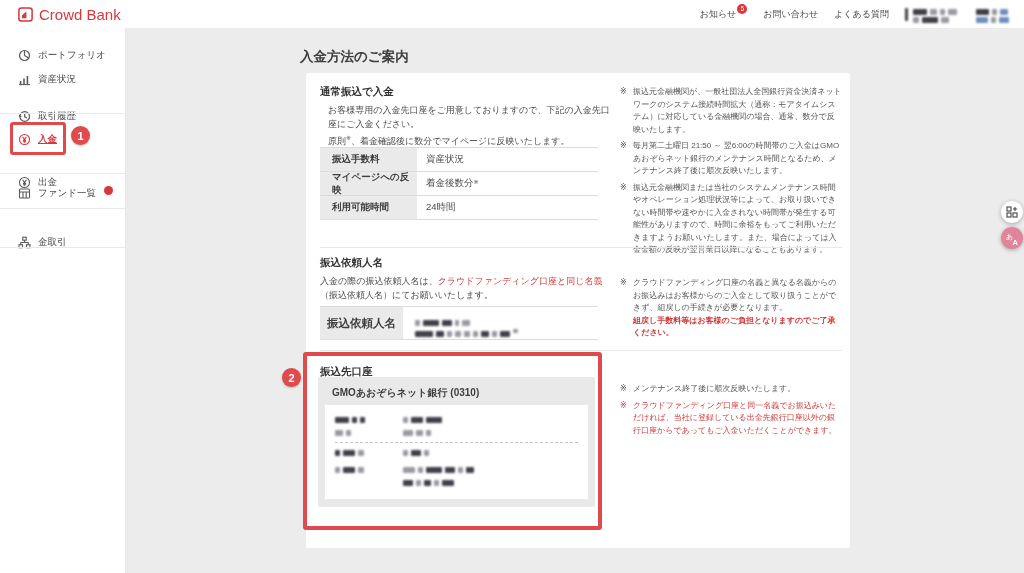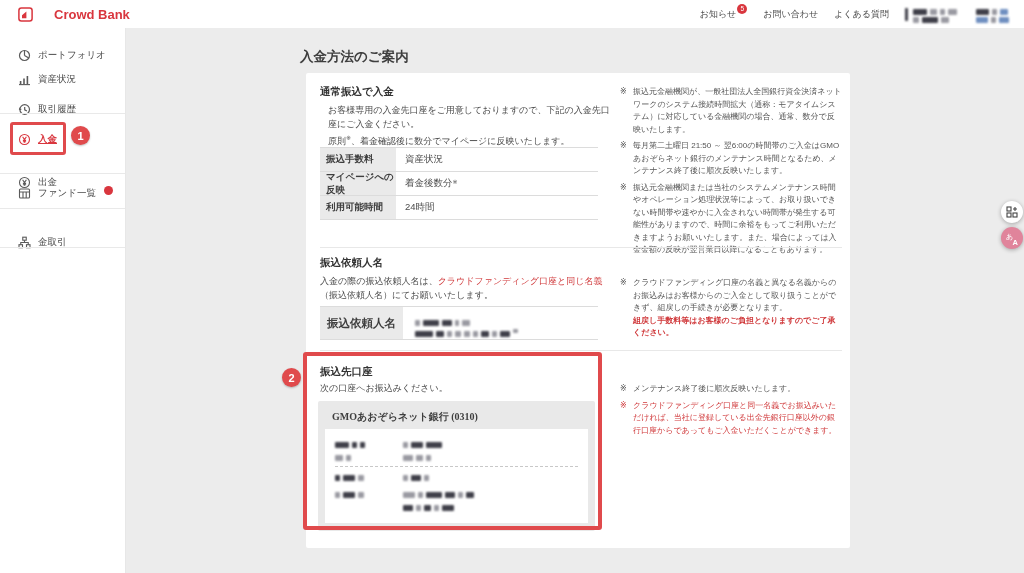--- a/index.html
+++ b/index.html
@@ -2,21 +2,21 @@
 <html><head>
 <meta charset="utf-8">
 <style>
   html,body{margin:0;padding:0;background:#ececec;}
   #app{position:relative;width:1024px;height:573px;background:#ececec;overflow:hidden;
        font-family:"Liberation Sans","DejaVu Sans",sans-serif;color:#4a4a4a;}
 
   
   .hdr{position:absolute;left:0;top:0;width:1024px;height:28px;background:#fff;
        display:flex;align-items:center;padding:0 12px 0 18px;box-sizing:border-box;z-index:5;}
-  .logo{display:flex;align-items:center;gap:21px;color:#d9363e;font-weight:bold;font-size:13px;cursor:pointer;}
+  .logo{display:flex;align-items:center;gap:6px;color:#d9363e;font-weight:normal;font-size:15px;cursor:pointer;}
   .hnav{margin-left:auto;display:flex;align-items:center;gap:16px;font-size:9px;color:#4a4a4a;}
   .hnav a{cursor:pointer;position:relative;text-decoration:none;color:inherit;display:flex;align-items:flex-start;}
   .num-badge{display:inline-flex;align-items:center;justify-content:center;width:10px;height:10px;
        border-radius:50%;background:#d9363e;color:#fff;font-size:6.5px;margin:-4px 0 0 1px;}
   .hred{display:flex;align-items:center;}
   .hred .lines{display:inline-block;}
   .hline{display:block;height:7px;margin:1px 0;white-space:nowrap;}
   .rb{display:inline-block;height:6px;border-radius:1px;background:#40404a;filter:blur(1.1px);
       vertical-align:middle;margin-right:3px;}
   .rb.lt{background:#9a9aa2;}
@@ -46,22 +46,22 @@
   .card{position:absolute;left:306px;top:73px;width:544px;height:475px;background:#fff;border-radius:2px;}
 
   .sec-h{position:absolute;font-size:10.5px;font-weight:bold;color:#333;margin:0;}
   .body-t{position:absolute;font-size:9px;line-height:14px;color:#4b4b4b;margin:0;}
   .body-t sup{font-size:6px;}
   .red-inline{color:#d0393b;margin-top:15px;}
   .divider{position:absolute;left:14px;width:522px;height:1px;background:#e8e8e8;}
 
   .tbl{position:absolute;border-top:1px solid #dcdcdc;}
   .trow{display:flex;height:23px;border-bottom:1px solid #dcdcdc;font-size:9.5px;}
-  .tlabel{width:76px;background:#eaeaea;font-weight:bold;display:flex;align-items:center;
-       padding-left:6px;box-sizing:border-box;color:#3e3e3e;}
+  .tlabel{width:97px;background:#eaeaea;font-weight:bold;display:flex;align-items:center;
+       padding-left:12px;box-sizing:border-box;color:#3e3e3e;}
   .tval{flex:1;display:flex;align-items:center;padding-left:9px;color:#4b4b4b;}
   .tval sup{font-size:6px;margin-top:-5px;}
 
   .tbl2{position:absolute;display:flex;border-top:1px solid #dcdcdc;border-bottom:1px solid #dcdcdc;height:32px;}
   .tlabel2{width:83px;background:#eaeaea;font-weight:bold;font-size:11.5px;color:#3e3e3e;
        display:flex;align-items:center;padding-left:7px;box-sizing:border-box;}
   .tval2{width:195px;padding:6px 0 0 12px;box-sizing:border-box;}
   .rline{display:block;height:8px;margin-bottom:3px;white-space:nowrap;}
 
   .notes{position:absolute;left:314px;width:222px;}
@@ -139,21 +139,21 @@
     </div>
     <div class="side-item" style="top:41px">
       <span class="sicon">
         <svg width="13" height="13" viewBox="0 0 13 13" fill="none" stroke="currentColor" stroke-width="1.6">
           <path d="M2.6 11 V8 M6 11 V5.5 M9.4 11 V3"></path>
             <path d="M1 11.6 H12" stroke-width="1.1"></path>
         </svg>
       </span>
       <span>資産状況</span>
     </div>
-    <div class="side-item" style="top:71px">
+    <div class="side-item" style="top:78px">
       <span class="sicon">
         <svg width="13" height="13" viewBox="0 0 13 13" fill="none" stroke="currentColor" stroke-width="1.2">
           <circle cx="6.7" cy="6.5" r="4.8"></circle>
             <path d="M6.7 3.9 V6.8 L8.9 8"></path>
             <path d="M1.9 4.6 L1.4 6.6 L3.4 6.3" stroke-width="1"></path>
         </svg>
       </span>
       <span>取引履歴</span>
     </div>
     <div class="sdiv" style="top:85px"></div>
@@ -269,21 +269,21 @@
     <div class="notes" style="top:204px;">
       <div class="note">
         <span class="nmark">※</span>
         <span class="ntext"><span>クラウドファンディング口座の名義と異なる名義からのお振込みはお客様からのご入金として取り扱うことができず、組戻しの手続きが必要となります。</span><span class="nred-bold">組戻し手数料等はお客様のご負担となりますのでご了承ください。</span></span>
       </div>
     </div>
     <div class="divider" style="top:277px;"></div>
 
     <h2 class="sec-h" style="left:14px;top:292px;">振込先口座</h2>
     <p class="body-t" style="left:14px;top:308px;width:290px;">次の口座へお振込みください。</p>
-    <div class="bankbox" style="left:12px;top:328px;width:277px;height:130px;font-family:Liberation Serif, serif;">
+    <div class="bankbox" style="left:12px;top:304px;width:277px;height:130px;">
       <div class="bank-h">GMOあおぞらネット銀行 (0310)</div>
       <div class="bank-panel">
         <div class="arow">
           <span class="alab"><span class="rb" style="width:14px"></span><span class="rb" style="width:5px"></span><span class="rb" style="width:5px"></span></span>
           <span class="aval"><span class="rb lt" style="width:5px"></span><span class="rb" style="width:12px"></span><span class="rb" style="width:16px"></span></span>
         </div>
         <div class="arow">
           <span class="alab"><span class="rb lt" style="width:8px"></span><span class="rb lt" style="width:5px"></span></span>
           <span class="aval"><span class="rb lt" style="width:10px"></span><span class="rb lt" style="width:7px"></span><span class="rb lt" style="width:5px"></span></span>
         </div>

